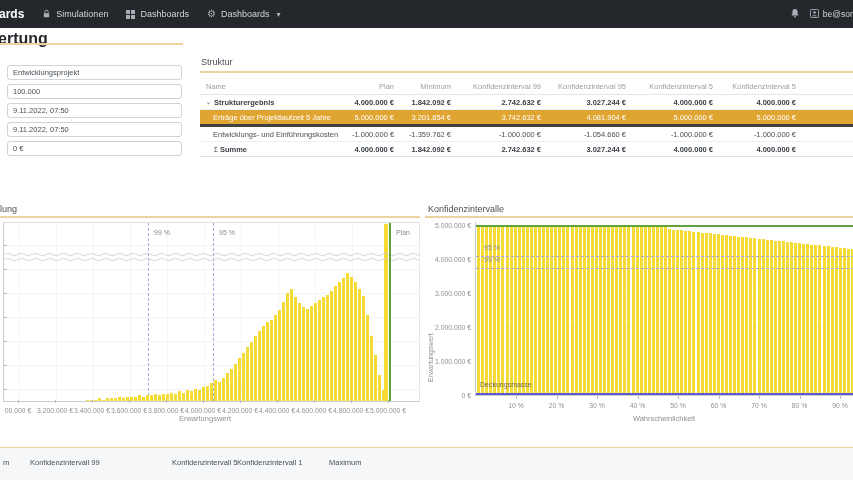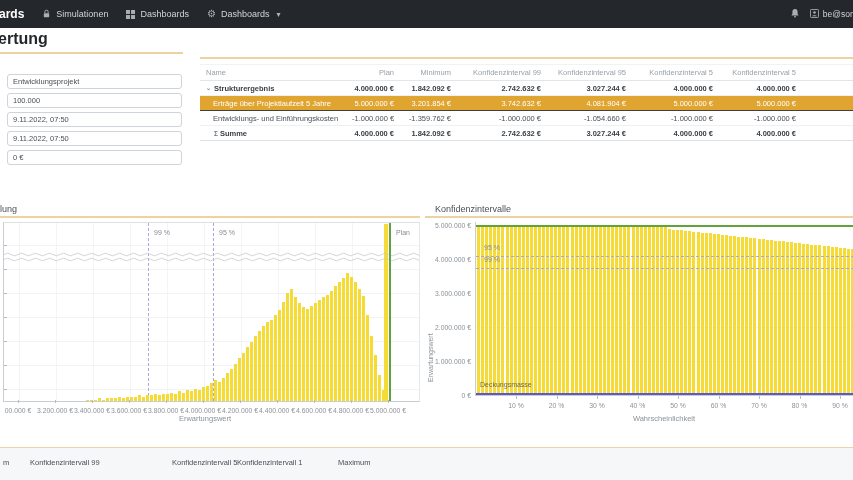--- a/index.html
+++ b/index.html
@@ -14,36 +14,36 @@
   .nav-right{position:absolute;right:0;top:0;height:28px;display:flex;align-items:center;}
   .bell{margin-right:10px;}
   .user{display:flex;align-items:center;gap:4px;color:#d2d5d8;font-size:8.5px;white-space:nowrap;margin-right:-4px;}
   .caret{color:#aeb3b8;font-size:8px;margin-left:2px;}
   .gear-glyph{color:#a9afb5;font-size:10px;line-height:10px;}
 
   
   .page-title{position:absolute;left:-2px;top:30px;font-size:16px;font-weight:600;color:#24272c;}
 
   
-  .form-card{position:absolute;left:0;top:52px;width:183px;}
+  .form-card{position:absolute;left:0;top:43px;width:183px;}
   .accent-line{height:2px;background:#edd3a0;}
   .form-fields{position:absolute;left:7px;top:22px;width:176px;}
   .form-fields input{display:block;width:168px;height:13px;margin-bottom:4px;border:1px solid #ced4da;border-radius:3px;font-family:"Liberation Sans",sans-serif;font-size:7.5px;color:#495057;padding:0 0 0 5px;background:#fff;outline:none;}
 
   
   .struktur{position:absolute;left:200px;top:57px;width:653px;}
   .section-heading{font-size:9px;color:#495057;margin:0 0 4px 1px;}
   .stbl{border-collapse:collapse;table-layout:fixed;width:653px;margin-top:5px;font-size:7.5px;color:#4a5158;}
   .stbl th{font-weight:400;color:#99a1a8;text-align:right;padding:3px 4px;border-top:1px solid #f0f2f4;border-bottom:1px solid #e2e6ea;white-space:nowrap;overflow:hidden;}
   .stbl th:first-child{text-align:left;padding-left:6px;}
   .stbl td{padding:2.5px 4px;text-align:right;border-bottom:1px solid #eef0f2;white-space:nowrap;overflow:hidden;}
   .stbl td.namecell{text-align:left;}
   .stbl tr.boldrow td{font-weight:700;color:#3a4047;}
   .stbl tr.totalrow td{border-top:1px solid #e2e6ea;border-bottom:1px solid #dfe3e7;}
-  .stbl tr.selrow td{background:#e0a430;color:#fff;border-bottom:1px solid #404040;}
+  .stbl tr.selrow td{background:#e0a430;color:#fff;border-bottom:3px solid #404040;}
   .caret-sm{color:#868e96;font-size:6px;margin-right:3px;position:relative;top:-1px;}
   .sigma{color:#6c757d;font-size:6.5px;margin-right:2px;}
 
   
   .chart-card{position:absolute;}
   .chart-title{position:absolute;left:0;top:0;font-size:9px;color:#495057;white-space:nowrap;}
   .chart-underline{position:absolute;left:0;top:12px;right:0;height:2px;background:#edd3a0;}
   .plot{position:absolute;overflow:hidden;background:#fff;}
   .gridline-h{position:absolute;left:0;right:0;height:1px;background:#f1f3f5;}
   .gridline-v{position:absolute;top:0;bottom:0;width:1px;background:#f2f4f6;}
@@ -132,20 +132,21 @@
     <div class="form-fields" id="form-fields">
         <input readonly="" value="Entwicklungsprojekt" style="">
         <input readonly="" value="100.000" style="">
         <input readonly="" value="9.11.2022, 07:50" style="">
         <input readonly="" value="9.11.2022, 07:50" style="">
         <input readonly="" value="0 €" style="">
       </div>
   </div>
 
   <div class="struktur">
+    <div class="section-heading">Struktur</div>
     <div class="accent-line"></div>
     <table class="stbl" id="struktur-table">
         <colgroup>
           <col style="width: 148px;">
           <col style="width: 50px;">
           <col style="width: 57px;">
           <col style="width: 90px;">
           <col style="width: 85px;">
           <col style="width: 87px;">
           <col style="width: 83px;">
@@ -345,21 +346,21 @@
         <div class="tick-mark-x" style="left: 311px; top: -3px;"></div>
         <span class="tick-label-x" style="left: 348px; top: 4px;">4.800.000 €</span>
         <div class="tick-mark-x" style="left: 348px; top: -3px;"></div>
         <span class="tick-label-x" style="left: 385px; top: 4px;">5.000.000 €</span>
         <div class="tick-mark-x" style="left: 385px; top: -3px;"></div>
       </div>
     <div class="axis-title-x" style="left:205px;top:210px;">Erwartungswert</div>
   </div>
 
   <div class="chart-card" style="left:425px;top:204px;width:428px;height:241px;">
-    <div class="chart-title" style="left:10px;text-align:center;">Konfidenzintervalle</div>
+    <div class="chart-title" style="left:3px;text-align:center;">Konfidenzintervalle</div>
     <div class="chart-underline"></div>
     <div class="axis-title-y" style="left:2px;top:48px;height:130px;">Erwartungswert</div>
     <div id="conf-ylabels" style="position:absolute;left:6px;top:18px;width:40px;height:178px;">
         <div class="tick-label-y" style="top: 3px; right: 0px;">5.000.000 €</div>
         <div class="tick-label-y" style="top: 37px; right: 0px;">4.000.000 €</div>
         <div class="tick-label-y" style="top: 71px; right: 0px;">3.000.000 €</div>
         <div class="tick-label-y" style="top: 105px; right: 0px;">2.000.000 €</div>
         <div class="tick-label-y" style="top: 139px; right: 0px;">1.000.000 €</div>
         <div class="tick-label-y" style="top: 173px; right: 0px;">0 €</div>
       </div>
@@ -492,16 +493,16 @@
       </div>
     <div class="axis-title-x" style="left:239px;top:210px;">Wahrscheinlichkeit</div>
   </div>
 
   <div class="tab-topline"></div>
   <div class="tab-strip" id="tab-strip">
       <span class="tab" style="left: 3px;">m</span>
       <span class="tab" style="left: 30px;">Konfidenzintervall 99</span>
       <span class="tab" style="left: 172px;">Konfidenzintervall 5</span>
       <span class="tab" style="left: 237px;">Konfidenzintervall 1</span>
-      <span class="tab" style="left: 326px; padding-left: 12px;">Maximum</span>
+      <span class="tab" style="left: 317px; padding-left: 12px;">Maximum</span>
     </div>
 
 </div>
 
 </body></html>

